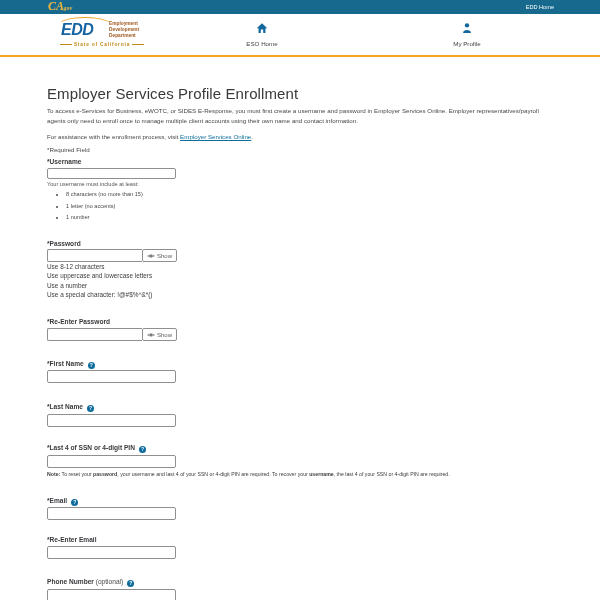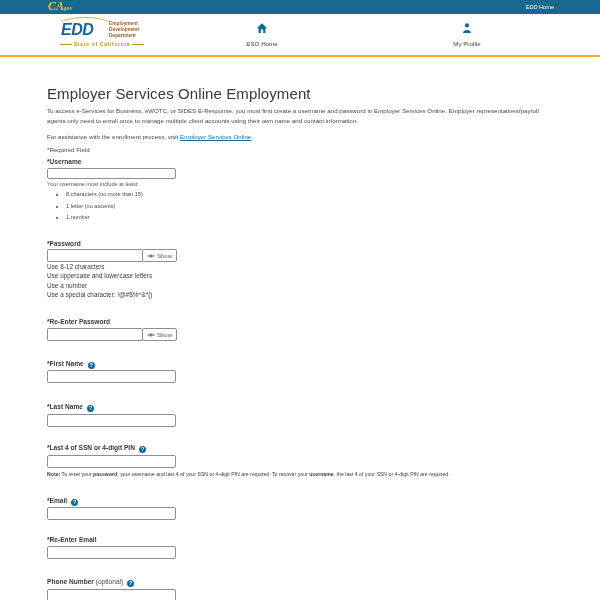--- a/index.html
+++ b/index.html
@@ -102,21 +102,21 @@
   <div class="nav-item" style="left:436px;">
     <svg width="12" height="12" viewBox="0 0 16 16">
       <circle cx="8" cy="4.4" r="2.9" fill="#11689E"></circle>
       <path d="M2.8 14.5 C2.8 9.4 13.2 9.4 13.2 14.5 Z" fill="#11689E"></path>
     </svg>
     <div class="nav-label">My Profile</div>
   </div>
 </div>
 <div class="gold-rule"></div>
 
-<h1 class="abs page-title" style="top:85px;">Employer Services Online Employment</h1>
+<h1 class="abs page-title" style="top:85px;">Employer Services Profile Enrollment</h1>
 
 <p class="abs intro" style="top:106px;">To access e-Services for Business, eWOTC, or SIDES E-Response, you must first create a username and password in Employer Services Online. Employer representatives/payroll agents only need to enroll once to manage multiple client accounts using their own name and contact information.</p>
 
 <p class="abs assist" style="top:133px;"><span>For assistance with the enrollment process, visit </span><a class="link">Employer Services Online</a><span>.</span></p>
 
 <div class="abs required-note" style="top:146px;">*Required Field</div>
 
 <label class="abs field-label" style="top:158px;"><span>*</span><span>Username</span></label>
 <input class="abs field" style="top: 168px; height: 11px;">
 <div class="abs u-hint" style="top:181px;">Your username must include at least:</div>

